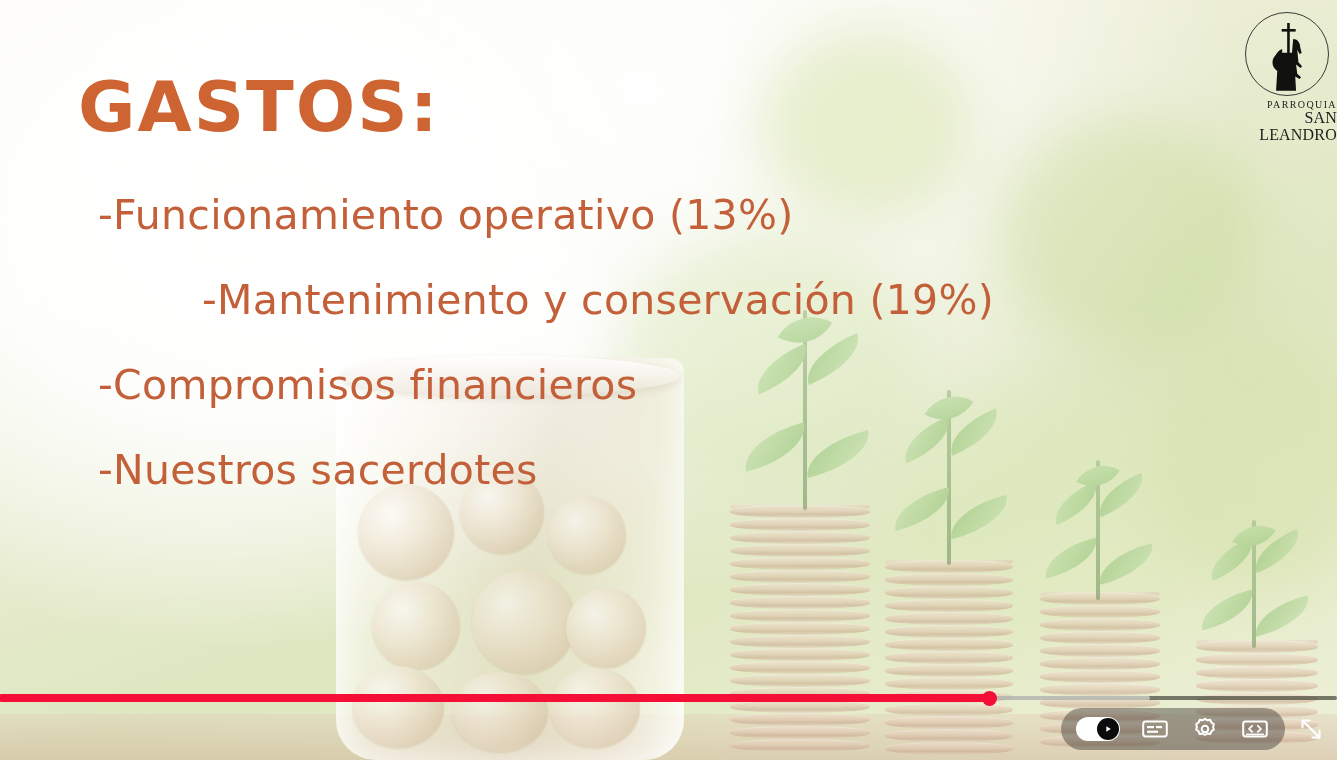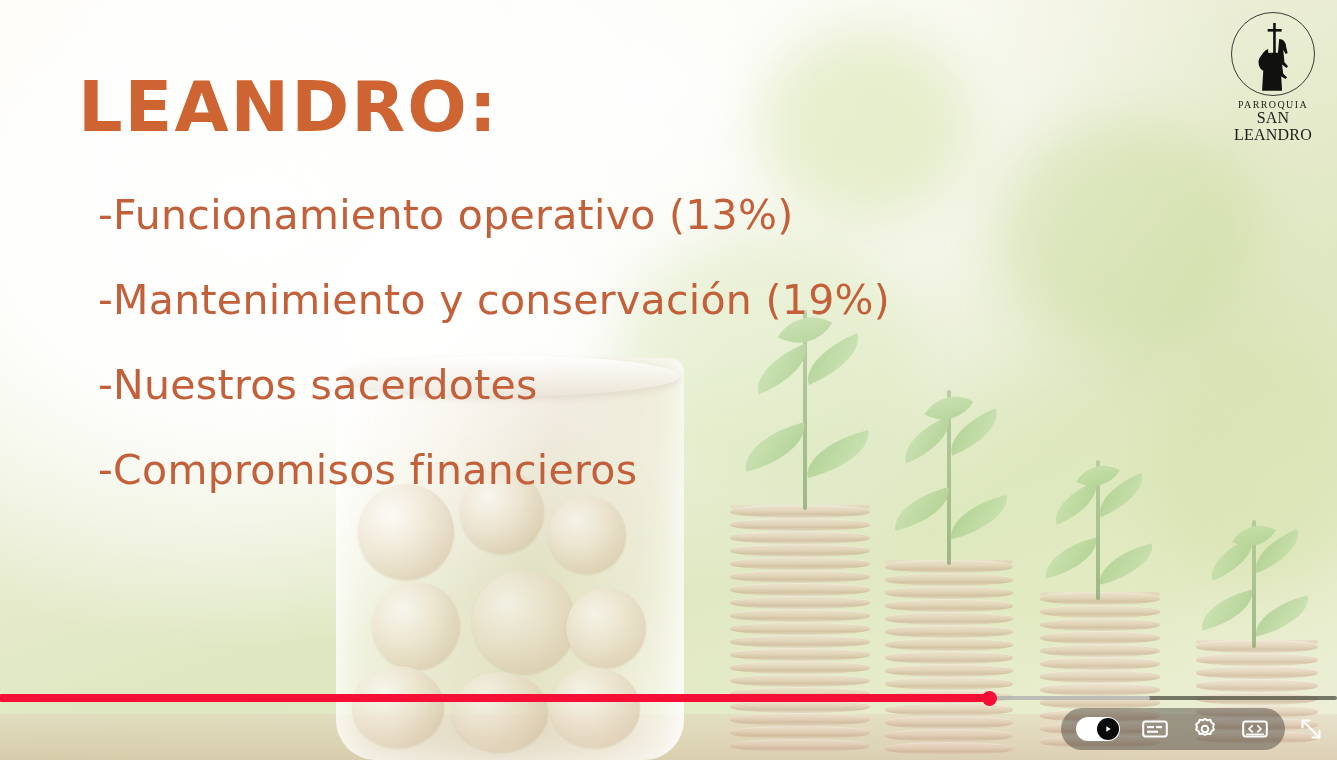--- a/index.html
+++ b/index.html
@@ -120,23 +120,23 @@
     line-height: 1.0;
     margin-bottom: 44px;
     letter-spacing: 0.3px;
     font-family: "DejaVu Sans", sans-serif;
     white-space: nowrap;
   }
 
   
   .logo {
     position: absolute;
-    right: 14px; top: 12px;
+    right: 0; top: 12px;
     width: 100px; height: 116px;
-    text-align: center;
+    text-align: right;
   }
   .logo-circle {
     position: relative;
     width: 84px; height: 84px;
     margin: 0 auto;
     border: 1.5px solid #3a3a38;
     border-radius: 50%;
     overflow: hidden;
   }
   .logo-fig {
@@ -379,27 +379,27 @@
   </div>
   <div class="sprout" style="left:1204px;top:520px;width:112px;height:128px;">
     <div class="stem" style="height:128px;left:50px;"></div>
     <div class="leaf" style="left:-6px;top:76px;width:58px;height:28px;transform:rotate(-14deg);"></div>
     <div class="leaf" style="left:48px;top:82px;width:60px;height:28px;transform:rotate(166deg);"></div>
     <div class="leaf" style="left:2px;top:26px;width:52px;height:26px;transform:rotate(-22deg);"></div>
     <div class="leaf" style="left:46px;top:18px;width:54px;height:26px;transform:rotate(158deg);"></div>
     <div class="leaf" style="left:34px;top:0px;width:32px;height:32px;transform:rotate(30deg);"></div>
   </div>
 
-  <div class="slide-title" style="color: rgb(207, 100, 51);">LEANDRO:</div>
+  <div class="slide-title" style="color: rgb(207, 100, 51);">GASTOS:</div>
 
   <div class="bullet-list">
     <div class="bullet" style="color: rgb(195, 96, 58); margin-top: 25px;">-Funcionamiento operativo (13%)</div>
-    <div class="bullet" style="color: rgb(195, 96, 58);">-Mantenimiento y conservación (19%)</div>
+    <div class="bullet" style="color: rgb(195, 96, 58); text-align: center;">-Mantenimiento y conservación (19%)</div>
+    <div class="bullet" style="color: rgb(195, 96, 58);">-Compromisos financieros</div>
     <div class="bullet" style="color: rgb(195, 96, 58);">-Nuestros sacerdotes</div>
-    <div class="bullet" style="color: rgb(195, 96, 58);">-Compromisos financieros</div>
   </div>
 
   <div class="logo">
     <div class="logo-circle">
       <svg class="logo-fig" width="54" height="74" viewBox="0 0 54 74">
         <g fill="#111110">
           <rect x="25" y="4" width="2.6" height="34"></rect>
           <rect x="19.5" y="10" width="14" height="2.6"></rect>
           <path d="M31 20c4 0 7 3.4 7 8l1.5 6 -2 1 -2.4-4.2 1.2 12.5 3.6 4 -1.6 1.7 -4.4-3.4 1.2 9.2 3.8 3.4 -1.6 1.8 -4.2-2.6 0.8 14.4 -20 0 1.2-20c-3.6-2-5.6-6.6-4.4-11 1.2-4.2 5-7 9.4-7l9.7 0z"></path>
           <path d="M20 30c-3.4 1.4-6.4 4.6-7.4 8.6l-1 4 2.4 0.6 1.6-4 1 3 3.4-1z"></path>

